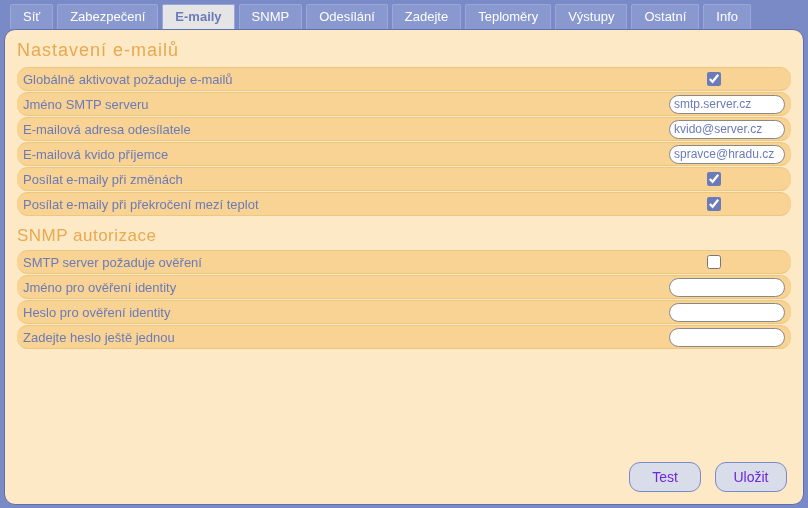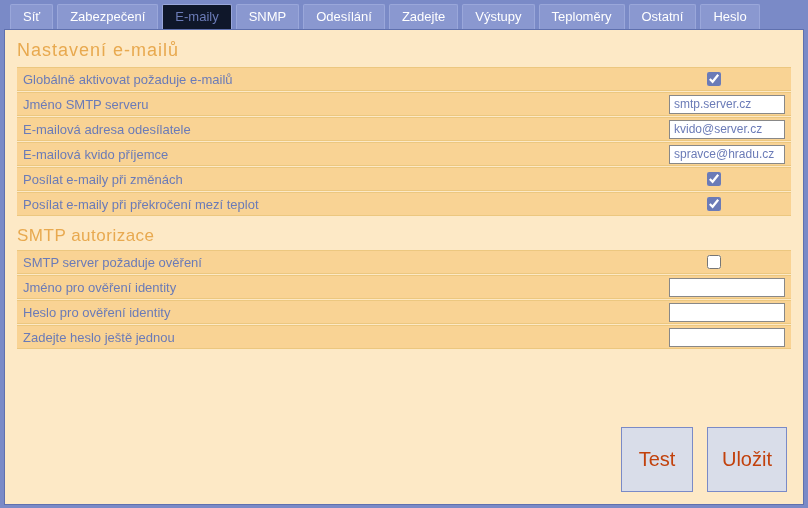--- a/index.html
+++ b/index.html
@@ -1,15 +1,15 @@
 <!DOCTYPE html>
 <html><head>
 <meta charset="utf-8">
 <style>
-  * { box-sizing: border-box; }
+  * { box-sizing: border-box; border-radius: 11px; }
   body {
     margin: 0;
     font-family: "Trebuchet MS", "Segoe UI", sans-serif;
     background: #7a8ac7;
     font-size: 13px;
   }
   .frame {
     width: 808px;
     height: 508px;
     background: #7a8ac7;
@@ -24,23 +24,23 @@
     padding: 4px 12px 5px;
     color: #fff;
     background: #8a98d0;
     border: 1px solid #9aa7da;
     border-bottom: none;
     border-radius: 2px 2px 0 0;
     cursor: pointer;
     font-size: 13px;
   }
   .tab.active {
-    background: #0f172a;
+    background: #e5e5e5;
     color: #6b7bb7;
-    font-weight: 400;
+    font-weight: 700;
   }
   .panel {
     background: #fde9c6;
     width: 800px;
     height: 476px;
     border: 1px solid #5f70ae;
     padding: 6px 12px 10px 12px;
     position: relative;
   }
   h1.section {
@@ -89,45 +89,45 @@
   }
   .buttons {
     position: absolute;
     right: 16px;
     bottom: 12px;
     display: flex;
     gap: 14px;
   }
   .btn {
     min-width: 72px;
-    padding: 20px 14px;
+    padding: 6px 14px;
     background: #d9dde9;
     border: 1px solid #7a8ac7;
-    color: #c2410c;
-    font-size: 20px;
+    color: #6d28d9;
+    font-size: 14px;
     cursor: pointer;
     font-family: inherit;
     text-align: center;
   }
 </style>
 </head>
 <body>
 
 <div class="frame">
   <div class="tabbar">
     <div class="tab">Síť</div>
     <div class="tab">Zabezpečení</div>
     <div class="tab active">E-maily</div>
     <div class="tab">SNMP</div>
     <div class="tab">Odesílání</div>
     <div class="tab">Zadejte</div>
+    <div class="tab">Teploměry</div>
     <div class="tab">Výstupy</div>
-    <div class="tab">Teploměry</div>
     <div class="tab">Ostatní</div>
-    <div class="tab">Heslo</div>
+    <div class="tab">Info</div>
   </div>
 
   <div class="panel">
     <h1 class="section">Nastavení e-mailů</h1>
 
     <div class="row">
       <span class="label">Globálně aktivovat požaduje e-mailů</span>
       <input type="checkbox" checked="" style="">
     </div>
 
@@ -149,21 +149,21 @@
     <div class="row">
       <span class="label">Posílat e-maily při změnách</span>
       <input type="checkbox" checked="" style="">
     </div>
 
     <div class="row">
       <span class="label">Posílat e-maily při překročení mezí teplot</span>
       <input type="checkbox" checked="" style="">
     </div>
 
-    <h2 class="section">SMTP autorizace</h2>
+    <h2 class="section">SNMP autorizace</h2>
 
     <div class="row">
       <span class="label">SMTP server požaduje ověření</span>
       <input type="checkbox" style="">
     </div>
 
     <div class="row">
       <span class="label">Jméno pro ověření identity</span>
       <input type="text" value="" style="">
     </div>

